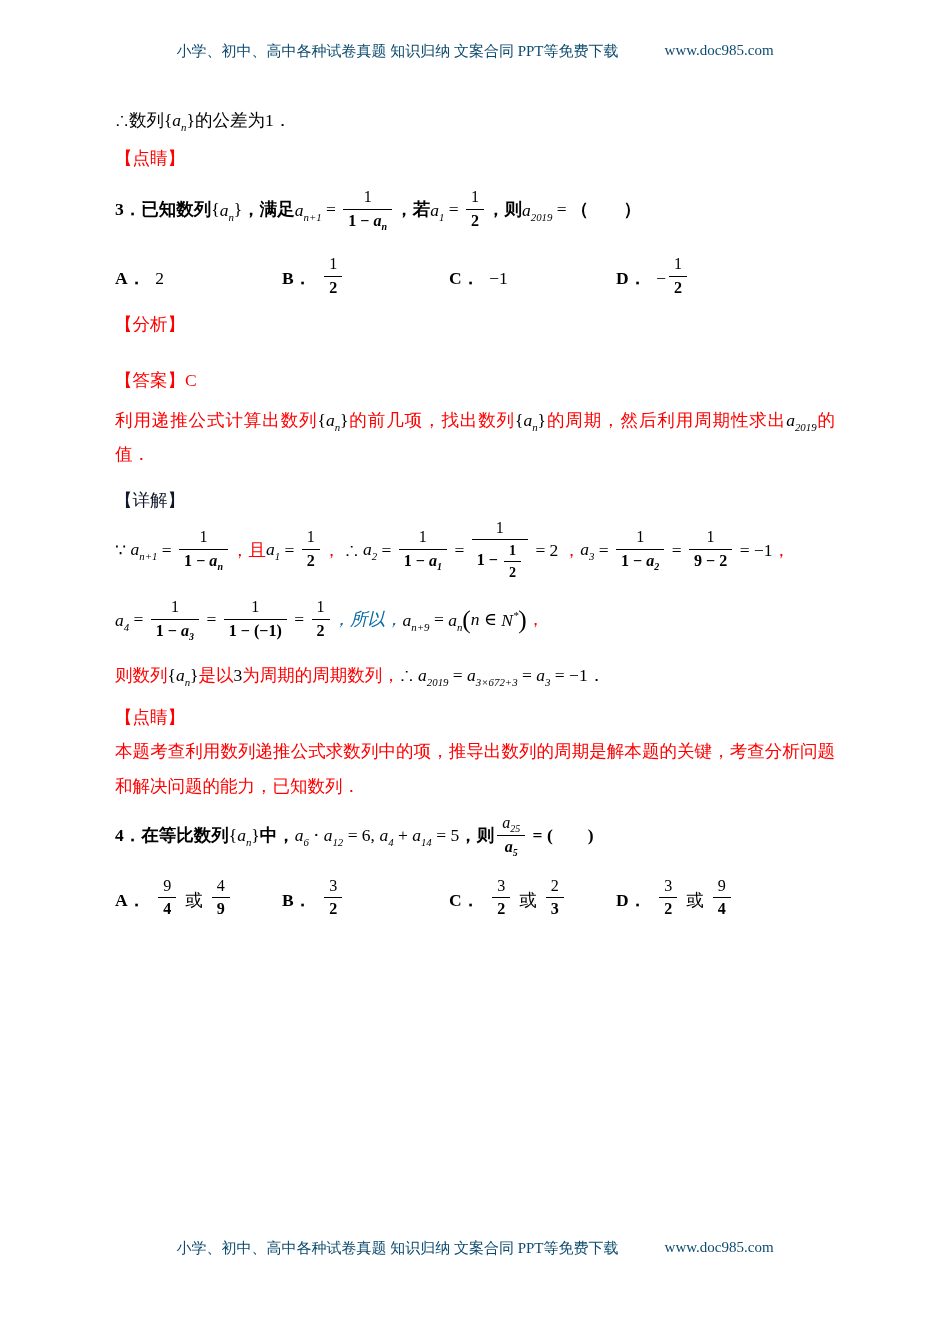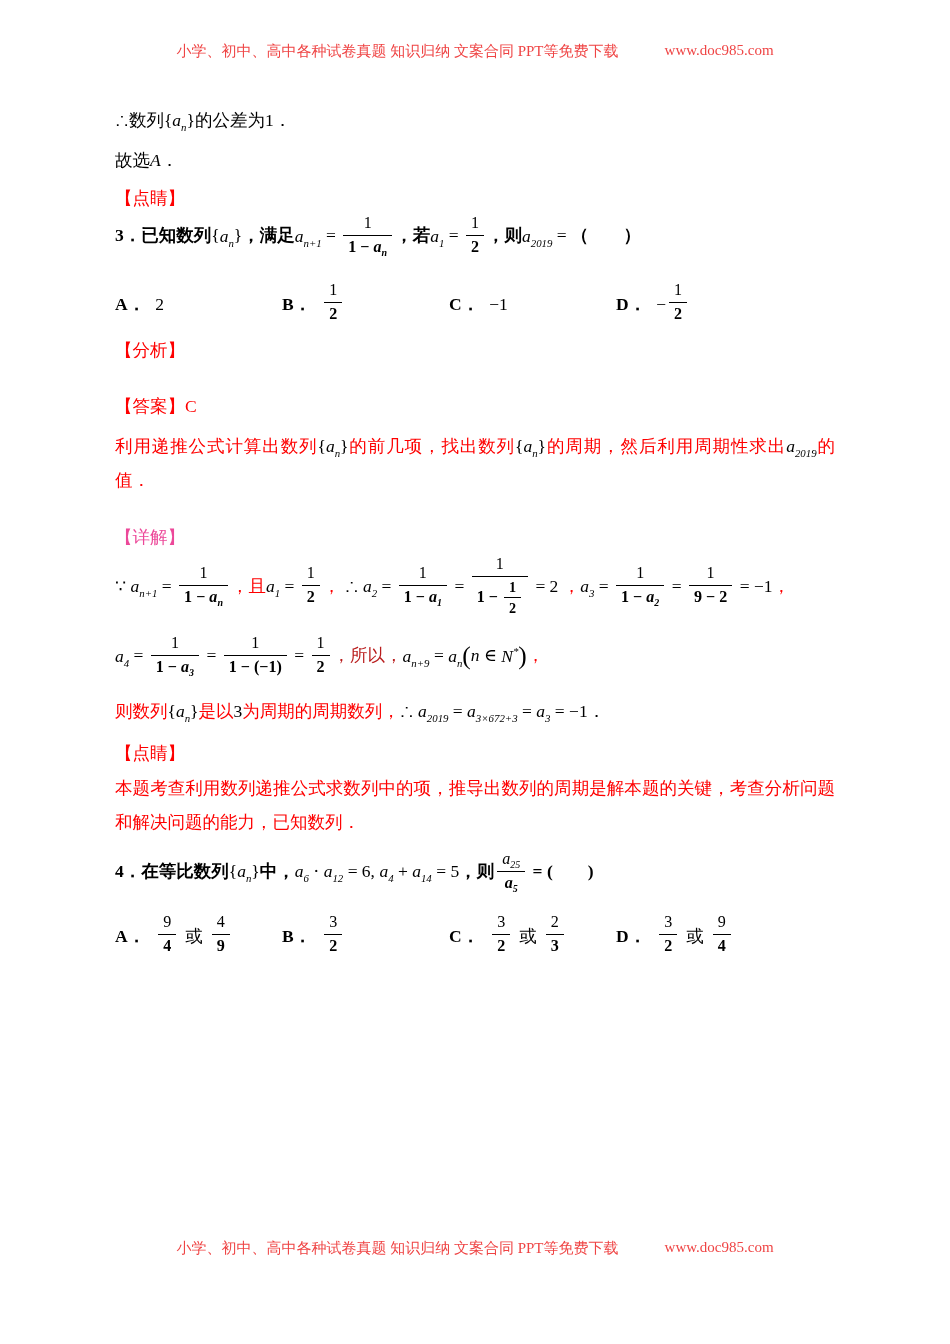--- a/index.html
+++ b/index.html
@@ -7,21 +7,21 @@
   body {
     width: 950px; height: 1344px;
     background: #ffffff;
     position: relative;
     overflow: hidden;
     font-family: "Liberation Serif", "DejaVu Serif", serif;
     color: #000000;
   }
   .hf {
     display: flex; justify-content: center; gap: 46px;
-    font-size: 15px; color: #ef4444; white-space: nowrap;
+    font-size: 15px; color: #0c4a6e; white-space: nowrap;
   }
   .header { padding-top: 42px; }
   .footer { position: absolute; bottom: 86px; left: 0; right: 0; }
   .content { padding: 40px 115px 0 115px; }
   .para {
     font-size: 17.5px;
     line-height: 1.95;
     text-align: justify;
   }
   .para .txt, .para .mn, .para .mi { white-space: pre-wrap; }
@@ -56,23 +56,22 @@
 <body>
 
 <div class="page">
   <div class="hf header">
     <span>小学、初中、高中各种试卷真题 知识归纳 文案合同 PPT等免费下载</span>
     <span>www.doc985.com</span>
   </div>
 
   <div class="content">
       <div class="para" style="margin-top: 2px;"><span class="txt">∴数列</span><span class="mn">{</span><span class="mi">a<sub>n</sub></span><span class="mn">}</span><span class="txt">的公差为1．</span></div>
-      <div class="para" style="margin-top: 6px;"><span class="txt">故选</span><span class="mi">A</span><span class="txt">．</span></div>
       <div class="para" style="color: rgb(254, 0, 0); margin-top: 4px;"><span class="txt">【点睛】</span></div>
-      <div class="para bold" style="margin-top: 0;"><span class="txt">3．已知数列</span><span class="mn">{</span><span class="mi">a<sub>n</sub></span><span class="mn">}</span><span class="txt">，满足</span><span class="mi">a<sub>n+1</sub></span><span class="mn"> = </span><span class="frac">
+      <div class="para bold" style="margin-top: 14px;"><span class="txt">3．已知数列</span><span class="mn">{</span><span class="mi">a<sub>n</sub></span><span class="mn">}</span><span class="txt">，满足</span><span class="mi">a<sub>n+1</sub></span><span class="mn"> = </span><span class="frac">
           <span class="num"><span class="mn">1</span></span>
           <span class="den"><span class="mn">1 − </span><span class="mi">a<sub>n</sub></span></span>
         </span><span class="txt">，若</span><span class="mi">a<sub>1</sub></span><span class="mn"> = </span><span class="frac">
           <span class="num"><span class="mn">1</span></span>
           <span class="den"><span class="mn">2</span></span>
         </span><span class="txt">，则</span><span class="mi">a<sub>2019</sub></span><span class="mn"> = </span><span class="txt">（　　）</span></div>
       <div class="options" style="margin-top: 22px;">
         <div class="opt">
           <span class="optlabel">A．</span>
           <span class="mn">2</span>
@@ -93,21 +92,21 @@
           <span class="mn">−</span>
           <span class="frac">
             <span class="num"><span class="mn">1</span></span>
             <span class="den"><span class="mn">2</span></span>
           </span>
         </div>
       </div>
       <div class="para" style="color: rgb(254, 0, 0); margin-top: 6px;"><span class="txt">【分析】</span></div>
       <div class="para" style="color: rgb(254, 0, 0); margin-top: 22px;"><span class="txt">【答案】C</span></div>
       <div class="para" style="color: rgb(254, 0, 0); margin-top: 6px;"><span class="txt">利用递推公式计算出数列</span><span class="mn" style="color: rgb(0, 0, 0);">{</span><span class="mi" style="color: rgb(0, 0, 0);">a<sub>n</sub></span><span class="mn" style="color: rgb(0, 0, 0);">}</span><span class="txt">的前几项，找出数列</span><span class="mn" style="color: rgb(0, 0, 0);">{</span><span class="mi" style="color: rgb(0, 0, 0);">a<sub>n</sub></span><span class="mn" style="color: rgb(0, 0, 0);">}</span><span class="txt">的周期，然后利用周期性求出</span><span class="mi" style="color: rgb(0, 0, 0);">a<sub>2019</sub></span><span class="txt">的值．</span></div>
-      <div class="para" style="color: #ec4899; margin-top: 22px;"><span class="txt">【详解】</span></div>
+      <div class="para" style="color: #0f172a; margin-top: 12px;"><span class="txt">【详解】</span></div>
       <div class="para" style="margin-top: 2px;"><span class="mn">∵ </span><span class="mi">a<sub>n+1</sub></span><span class="mn"> = </span><span class="frac">
           <span class="num"><span class="mn">1</span></span>
           <span class="den"><span class="mn">1 − </span><span class="mi">a<sub>n</sub></span></span>
         </span><span class="txt" style="color: rgb(254, 0, 0);">，且</span><span class="mi">a<sub>1</sub></span><span class="mn"> = </span><span class="frac">
           <span class="num"><span class="mn">1</span></span>
           <span class="den"><span class="mn">2</span></span>
         </span><span class="txt" style="color: rgb(254, 0, 0);">，</span><span class="mn"> ∴ </span><span class="mi">a<sub>2</sub></span><span class="mn"> = </span><span class="frac">
           <span class="num"><span class="mn">1</span></span>
           <span class="den"><span class="mn">1 − </span><span class="mi">a<sub>1</sub></span></span>
         </span><span class="mn"> = </span><span class="frac">
@@ -125,21 +124,21 @@
         </span><span class="mn"> = −1</span><span class="txt" style="color: rgb(254, 0, 0);">，</span></div>
       <div class="para" style="margin-top: 16px;"><span class="mi">a<sub>4</sub></span><span class="mn"> = </span><span class="frac">
           <span class="num"><span class="mn">1</span></span>
           <span class="den"><span class="mn">1 − </span><span class="mi">a<sub>3</sub></span></span>
         </span><span class="mn"> = </span><span class="frac">
           <span class="num"><span class="mn">1</span></span>
           <span class="den"><span class="mn">1 − (−1)</span></span>
         </span><span class="mn"> = </span><span class="frac">
           <span class="num"><span class="mn">1</span></span>
           <span class="den"><span class="mn">2</span></span>
-        </span><span class="txt" style="color: #b91c1c;">，所以，</span><span class="mi">a<sub>n+9</sub></span><span class="mn"> = </span><span class="mi">a<sub>n</sub></span><span class="mn big">(</span><span class="mi">n</span><span class="mn"> ∈ </span><span class="mi">N<sup>*</sup></span><span class="mn big">)</span><span class="txt" style="color: rgb(254, 0, 0);">，</span></div>
+        </span><span class="txt" style="color: #0369a1; font-style: italic;">，所以，</span><span class="mi">a<sub>n+9</sub></span><span class="mn"> = </span><span class="mi">a<sub>n</sub></span><span class="mn big">(</span><span class="mi">n</span><span class="mn"> ∈ </span><span class="mi">N<sup>*</sup></span><span class="mn big">)</span><span class="txt" style="color: rgb(254, 0, 0);">，</span></div>
       <div class="para" style="color: rgb(254, 0, 0); margin-top: 14px;"><span class="txt">则数列</span><span class="mn" style="color: rgb(0, 0, 0);">{</span><span class="mi" style="color: rgb(0, 0, 0);">a<sub>n</sub></span><span class="mn" style="color: rgb(0, 0, 0);">}</span><span class="txt">是以</span><span class="mn" style="color: rgb(0, 0, 0);">3</span><span class="txt">为周期的周期数列，</span><span class="mn" style="color: rgb(0, 0, 0);">∴ </span><span class="mi" style="color: rgb(0, 0, 0);">a<sub>2019</sub></span><span class="mn" style="color: rgb(0, 0, 0);"> = </span><span class="mi" style="color: rgb(0, 0, 0);">a<sub>3×672+3</sub></span><span class="mn" style="color: rgb(0, 0, 0);"> = </span><span class="mi" style="color: rgb(0, 0, 0);">a<sub>3</sub></span><span class="mn" style="color: rgb(0, 0, 0);"> = −1</span><span class="mn" style="color: rgb(0, 0, 0);">．</span></div>
       <div class="para" style="color: rgb(254, 0, 0); margin-top: 8px;"><span class="txt">【点睛】</span></div>
       <div class="para" style="color: rgb(254, 0, 0); margin-top: 0px;"><span class="txt">本题考查利用数列递推公式求数列中的项，推导出数列的周期是解本题的关键，考查分析问题和解决问题的能力，已知数列．</span></div>
       <div class="para bold" style="margin-top: 12px;"><span class="txt">4．在等比数列</span><span class="mn">{</span><span class="mi">a<sub>n</sub></span><span class="mn">}</span><span class="txt">中，</span><span class="mi">a<sub>6</sub></span><span class="mn"> ⋅ </span><span class="mi">a<sub>12</sub></span><span class="mn"> = 6, </span><span class="mi">a<sub>4</sub></span><span class="mn"> + </span><span class="mi">a<sub>14</sub></span><span class="mn"> = 5</span><span class="txt">，则</span><span class="frac">
           <span class="num"><span class="mi">a<sub>25</sub></span></span>
           <span class="den"><span class="mi">a<sub>5</sub></span></span>
         </span><span class="txt"> = (　　)</span></div>
       <div class="options" style="margin-top: 18px;">
         <div class="opt">
           <span class="optlabel">A．</span>

